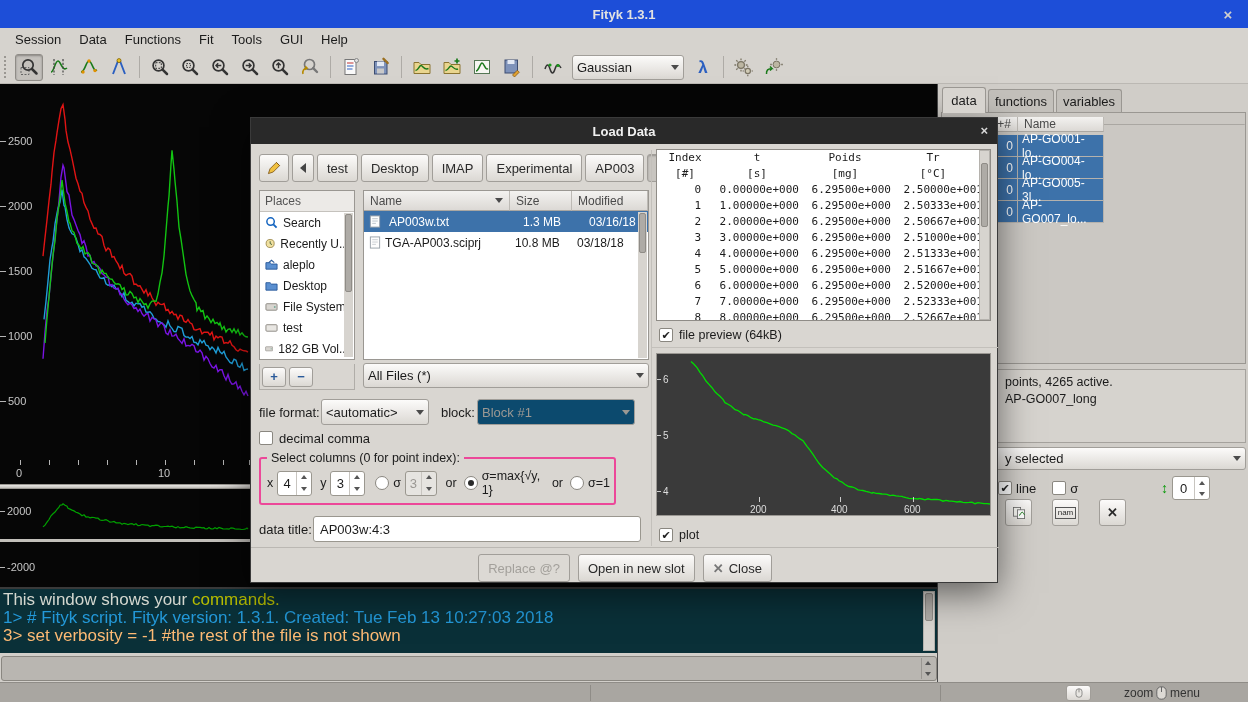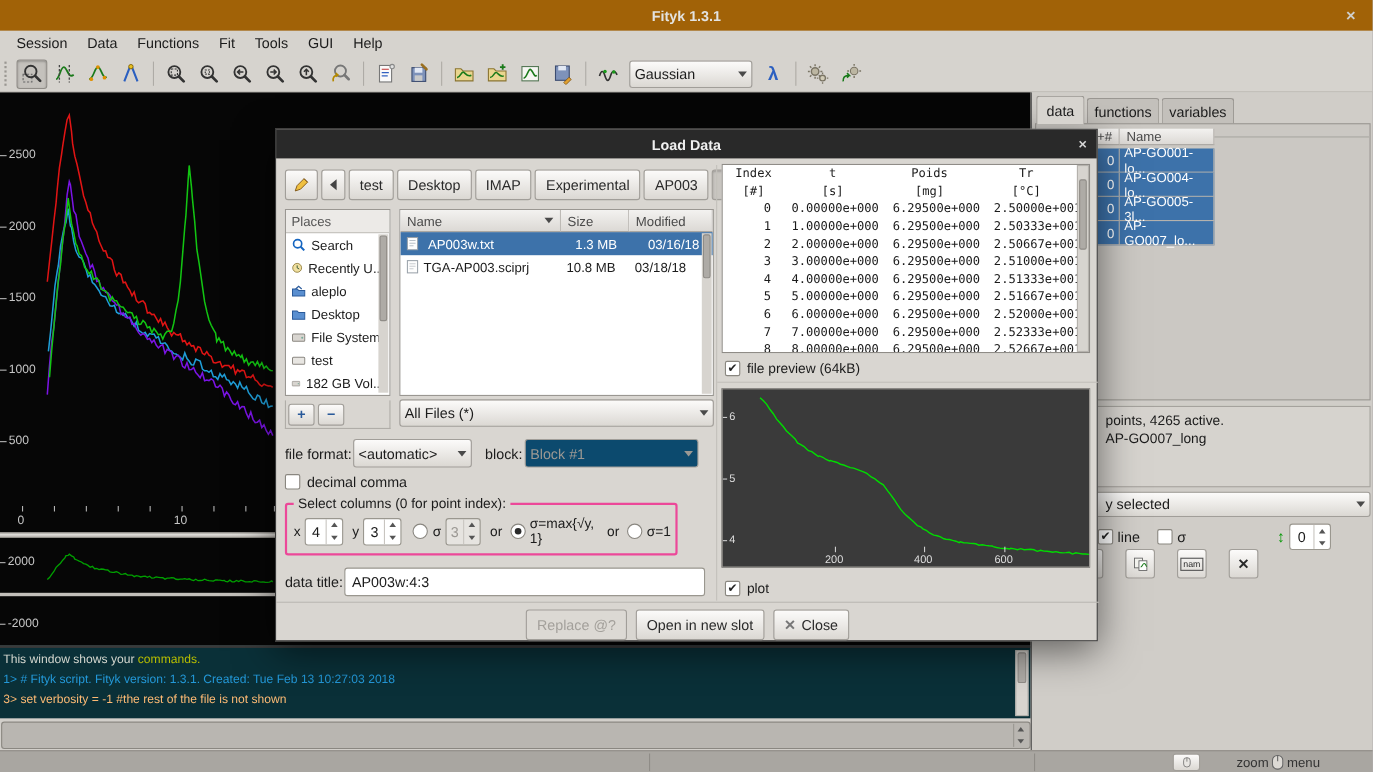--- a/index.html
+++ b/index.html
@@ -1,21 +1,21 @@
 <!DOCTYPE html>
 <html><head>
 <meta charset="utf-8">
 <style>
   *{margin:0;padding:0;box-sizing:border-box}
   body{background:#666;font-family:"Liberation Sans",sans-serif}
   #screen{position:relative;width:1248px;height:702px;background:#d2cfca;overflow:hidden;font-size:13px;color:#1b1b1b}
   .abs{position:absolute}
   .row{display:flex;align-items:center}
   
-  #titlebar{position:absolute;left:0;top:0;width:1248px;height:28px;background:#a16207;color:#e3e3e1;
+  #titlebar{position:absolute;left:0;top:0;width:1248px;height:28px;background:#1d4ed8;color:#e3e3e1;
     display:flex;align-items:center;justify-content:center;font-weight:bold;font-size:13px}
   #titlebar .close{position:absolute;right:10px;top:4px;width:20px;height:20px;display:flex;align-items:center;justify-content:center;color:#cfcfcd;font-size:15px;cursor:default}
   
   #menubar{position:absolute;left:0;top:28px;width:1248px;height:23px;background:#d6d3ce;display:flex;align-items:center;padding-left:6px}
   #menubar span{padding:2px 9px;font-size:13px}
   #toolbar{position:absolute;left:0;top:51px;width:1248px;height:33px;background:#d6d3ce;border-bottom:1px solid #bbb8b3;display:flex;align-items:center;gap:2px;padding-left:4px}
   .grip{width:5px;height:22px;border-left:2px dotted #9a9792;margin-right:4px}
   .tbtn{width:28px;height:27px;display:flex;align-items:center;justify-content:center;border:1px solid transparent;border-radius:3px}
   .tbtn.pressed{border-color:#8f8c87;background:#c4c1bc;box-shadow:inset 0 1px 2px rgba(0,0,0,.3)}
   .tsep{width:1px;height:22px;background:#aeaba6;margin:0 4px}
@@ -51,21 +51,21 @@
   .srow{position:absolute;display:flex;height:22px;font-size:12px}
   .scell{display:flex;align-items:center;border-right:1px solid #b5b2ad;border-bottom:1px solid #b5b2ad;padding:0 4px}
   .sel{background:#3d72aa;color:#fff}
   
   #dialog{position:absolute;left:250px;top:117px;width:748px;height:466px;background:#d9d6d1;border:1px solid #3a3a3a;box-shadow:0 10px 34px rgba(0,0,0,.55)}
   #dlg-title{position:absolute;left:0;top:0;width:100%;height:26px;background:#292929;color:#f0f0f0;display:flex;align-items:center;justify-content:center;font-weight:bold;font-size:13px}
   #dlg-title .close{position:absolute;right:9px;top:5px;color:#d8d8d8;font-size:13px}
   .lrow{height:21px;display:flex;align-items:center;gap:5px;padding:0 5px;font-size:12px;white-space:nowrap}
   .mono{font-family:"DejaVu Sans Mono",monospace}
   .hcell{display:flex;align-items:center;background:linear-gradient(#f3f2f0,#dcd9d5);border-right:1px solid #bdbab5;border-bottom:1px solid #aaa7a2;font-size:12px;color:#4a4a4a;padding:0 6px}
-  .console-line{padding-left:3px;font-size:11px;line-height:18px;white-space:nowrap}
+  .console-line{padding-left:3px;font-size:17px;line-height:18px;white-space:nowrap}
 </style>
 </head>
 <body>
 
 <div id="screen">
 
   <div id="titlebar">
     <span>Fityk 1.3.1</span>
     <span class="close">×</span>
   </div>
@@ -357,21 +357,21 @@
       <span style="margin-left:auto;color:#0a9a0a;font-size:14px;font-weight:bold">↕</span>
       <span class="spin" style="width:38px">
         <span class="v">0</span>
         <span class="a">
             <i class="up"></i>
             <i class="dn"></i>
           </span>
       </span>
     </div>
 
-    <div class="abs row" style="left:38px;top:415px;gap:20px">
+    <div class="abs row" style="left:20px;top:415px;gap:20px">
       <span class="btn" style="width:27px;height:27px;padding:0">
           <svg viewBox="0 0 20 20" width="16" height="16">
             <path d="M2,14 C5,14 6,5 9,5 S12,14 17,11" fill="none" stroke="#1a7a1a" stroke-width="1.5"></path>
           </svg>
         </span>
       <span class="btn" style="width:27px;height:27px;padding:0">
           <svg viewBox="0 0 20 20" width="16" height="16">
             <rect x="3" y="3" width="9" height="11" fill="#f5f5f0" stroke="#666"></rect>
             <rect x="8" y="6" width="9" height="11" fill="#fff" stroke="#666"></rect>
             <path d="M10,13 C12,13 12,9 14,9 s2,4 3,3" fill="none" stroke="#1a7a1a" stroke-width="1.2"></path>

